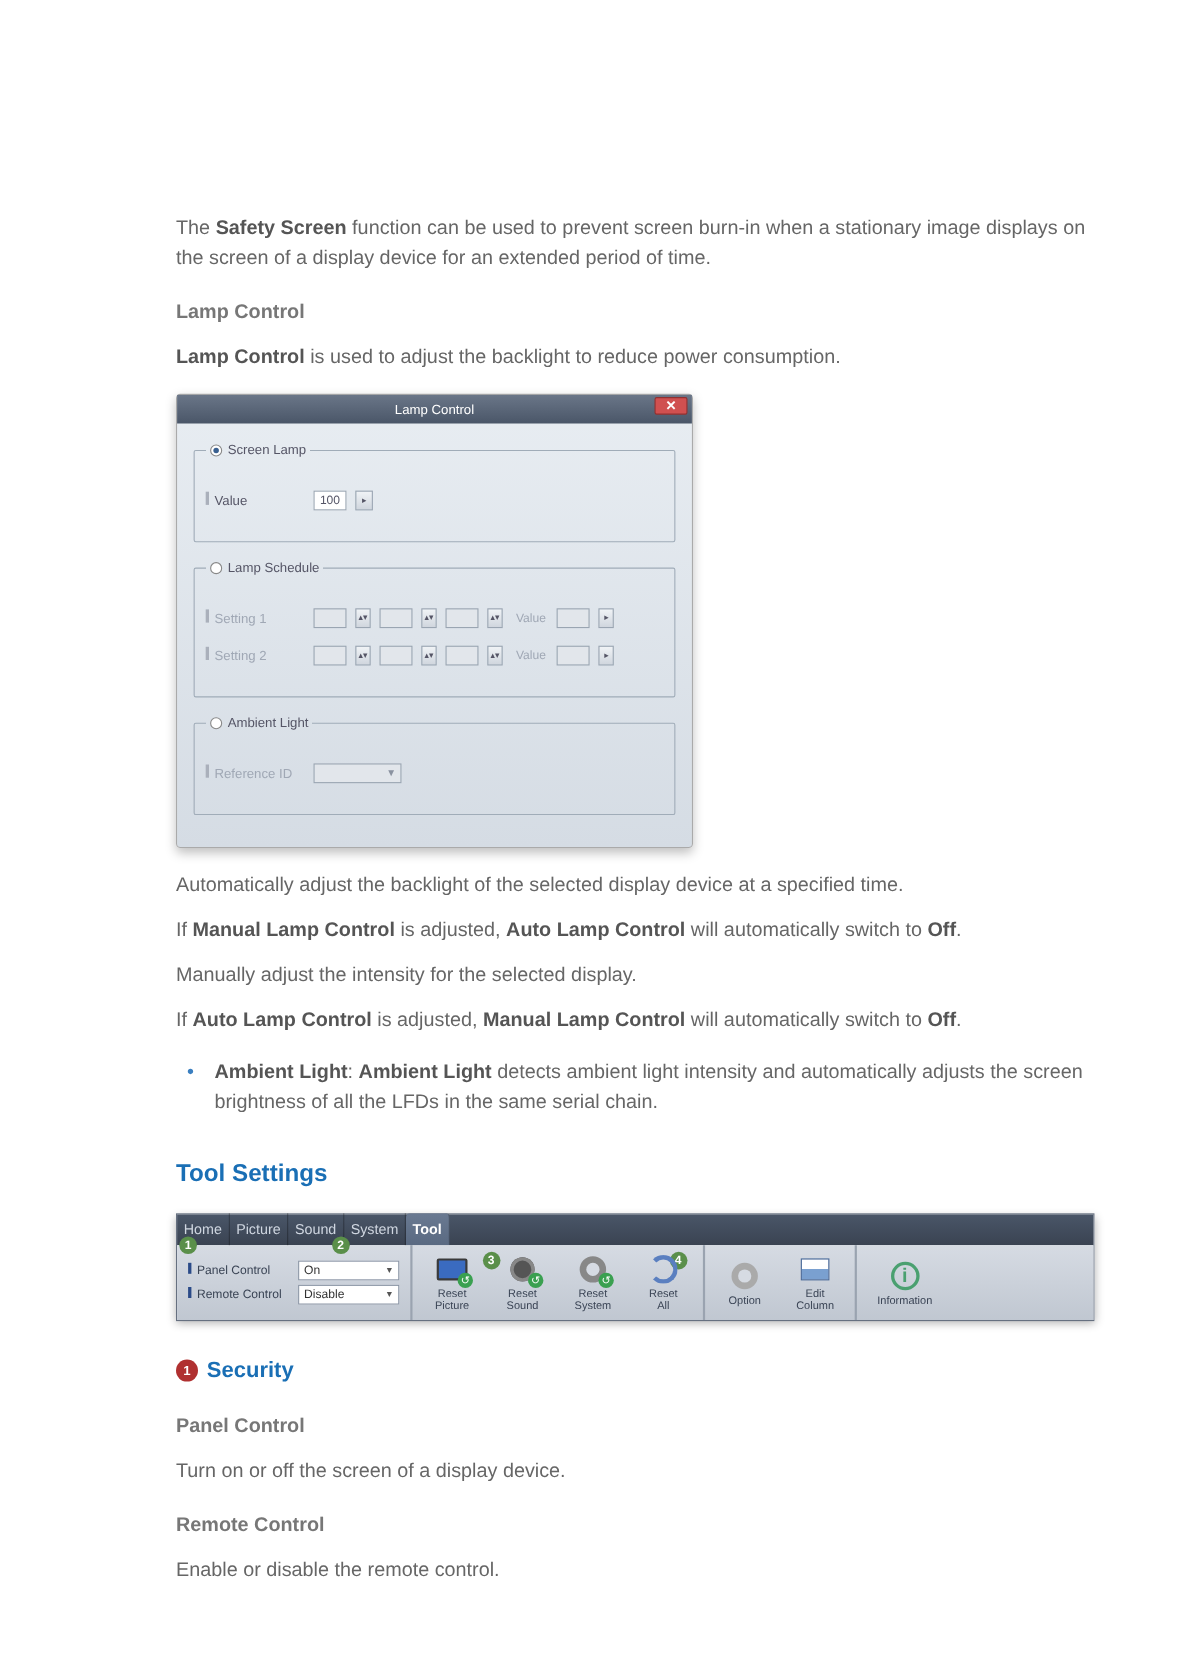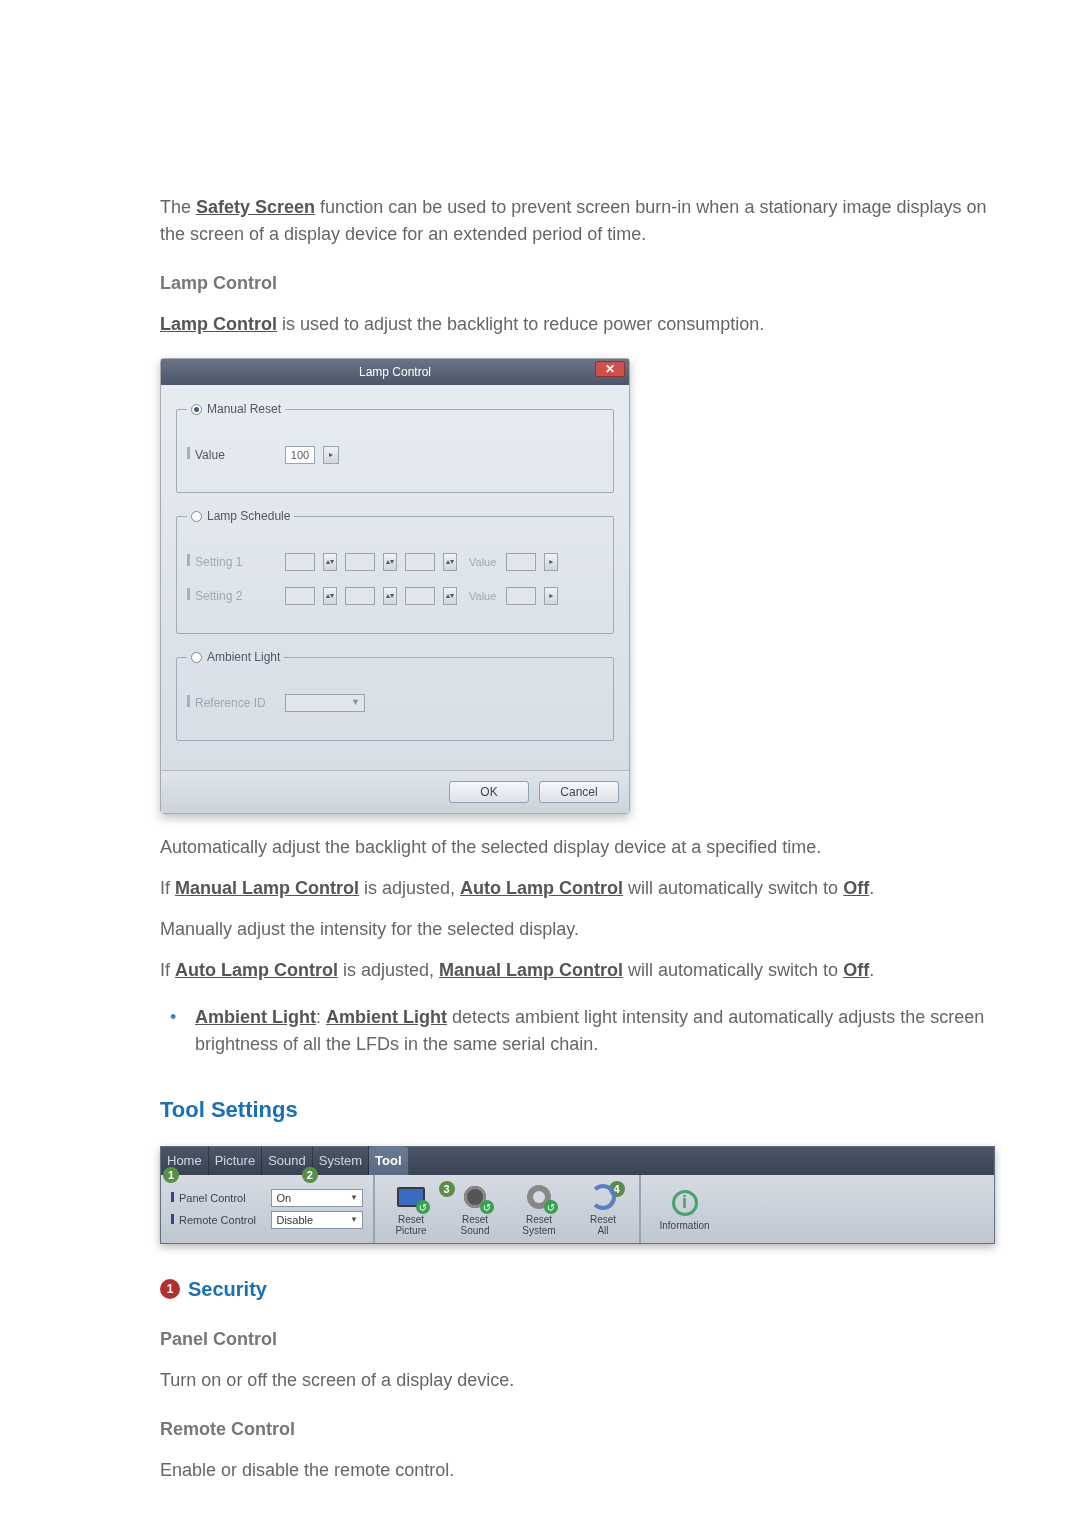--- a/index.html
+++ b/index.html
@@ -6,21 +6,21 @@
     body {
       font-family: Arial, Helvetica, sans-serif;
       background: #fff;
       width: 1080px;
       padding: 180px 80px 100px 160px;
       color: #666;
       font-size: 18px;
       line-height: 1.5;
     }
     p { margin: 14px 0; }
-    .bold-dark { color: #555; font-weight: bold; text-decoration: underline; }
+    .bold-dark { color: #555; font-weight: bold; }
     .sub-heading { color: #777; font-weight: bold; margin-top: 22px; margin-bottom: 10px; display:block; }
     .section-title { color: #1a6fb5; font-size: 22px; font-weight: bold; margin: 35px 0 20px 0; }
     .numbered-title { color: #1a6fb5; font-size: 20px; font-weight: bold; margin: 25px 0 15px 0; display:flex; align-items:center; gap:8px;}
     .circle-num {
       display: inline-flex; align-items: center; justify-content: center;
       width: 20px; height: 20px; border-radius: 50%;
       background: #b03030; color: #fff; font-size: 12px; font-weight: bold;
     }
     ul.bullet { list-style: none; padding-left: 30px; margin: 10px 0; }
     ul.bullet li { position: relative; padding-left: 5px; margin: 20px 0; }
@@ -194,21 +194,21 @@
 
 <div class="dialog">
   <div class="dialog-header">
     <span>Lamp Control</span>
     <span class="dialog-close">✕</span>
   </div>
   <div class="dialog-body">
     <fieldset class="group">
       <legend>
           <span class="radio checked"></span>
-          <span>Manual Reset</span>
+          <span>Screen Lamp</span>
         </legend>
       <div class="field-row">
         <span class="field-label"><span class="bar-mark"></span><span>Value</span></span>
         <span class="num-input">100</span>
         <span class="spin-btn slider-btn">▸</span>
       </div>
     </fieldset>
 
     <fieldset class="group">
       <legend>
@@ -246,24 +246,20 @@
           <span class="radio"></span>
           <span>Ambient Light</span>
         </legend>
       <div class="field-row">
         <span class="field-label dim"><span class="bar-mark"></span><span>Reference ID</span></span>
         <span class="dropdown">
             <span class="arrow">▼</span>
           </span>
       </div>
     </fieldset>
-  </div>
-  <div class="dialog-footer">
-    <span class="dlg-btn">OK</span>
-    <span class="dlg-btn">Cancel</span>
   </div>
 </div>
 
 <p>Automatically adjust the backlight of the selected display device at a specified time.</p>
 
 <p>
   <span>If </span><span class="bold-dark">Manual Lamp Control</span><span> is adjusted, </span><span class="bold-dark">Auto Lamp Control</span><span> will automatically switch to </span><span class="bold-dark">Off</span><span>.</span>
 </p>
 
 <p>Manually adjust the intensity for the selected display.</p>
@@ -339,20 +335,34 @@
           </div>
         <div class="lbl"><span>Reset</span><br><span>System</span></div>
       </div>
       <div class="tool-btn">
         <div class="icon">
             <div class="refresh-shape"></div>
           </div>
         <div class="lbl"><span>Reset</span><br><span>All</span></div>
       </div>
     </div>
+    <div class="ribbon-group">
+      <div class="tool-btn">
+        <div class="icon">
+            <div class="gear-shape" style="background:#aaa;"></div>
+          </div>
+        <div class="lbl">Option</div>
+      </div>
+      <div class="tool-btn">
+        <div class="icon">
+            <div class="table-shape"></div>
+          </div>
+        <div class="lbl"><span>Edit</span><br><span>Column</span></div>
+      </div>
+    </div>
     <div class="ribbon-group" style="border-right:none;">
       <div class="tool-btn" style="width:75px;">
         <div class="icon">
             <div class="info-shape">i</div>
           </div>
         <div class="lbl">Information</div>
       </div>
     </div>
   </div>
 </div>

